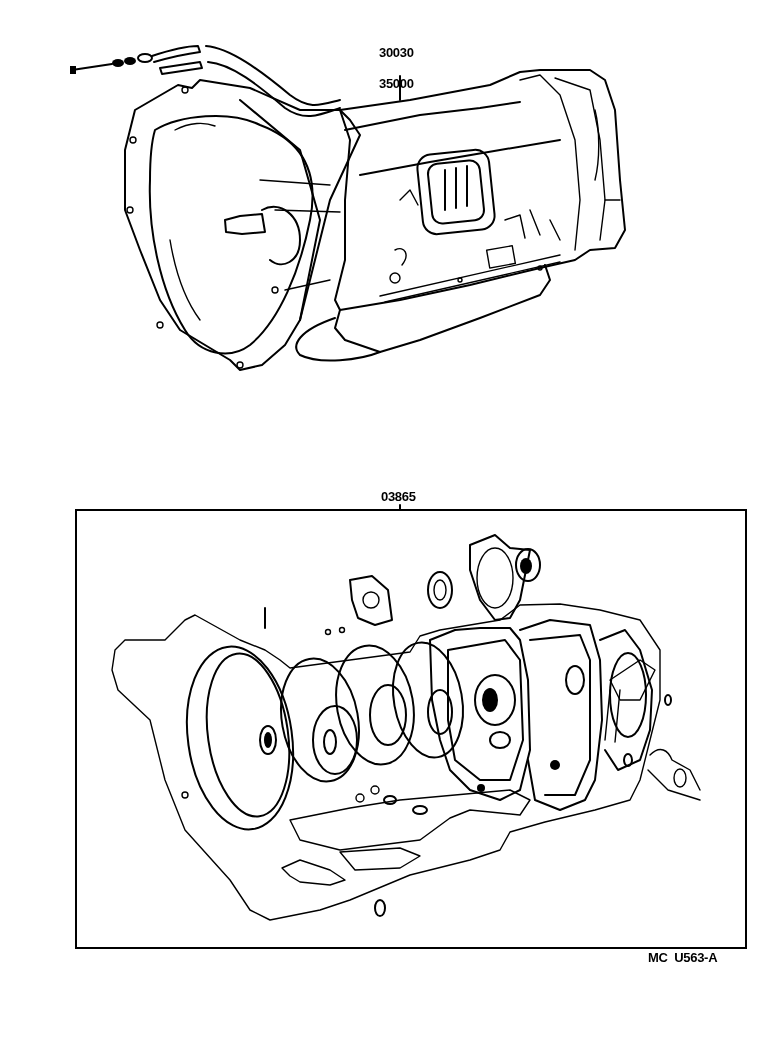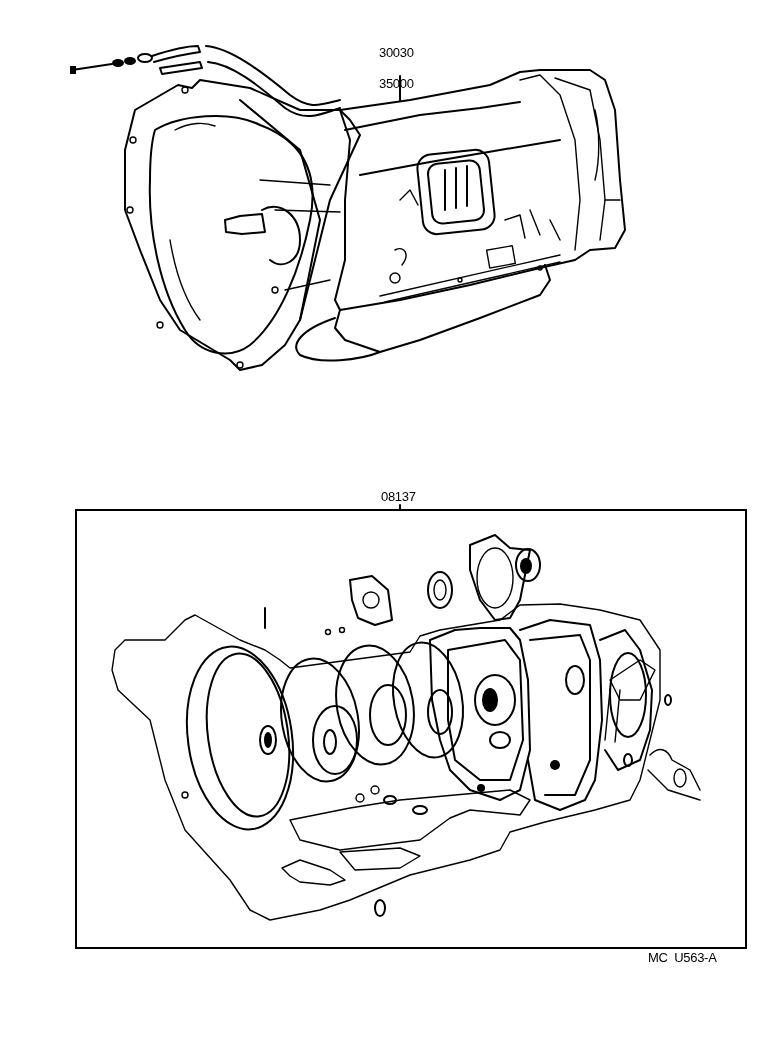--- a/index.html
+++ b/index.html
@@ -1,29 +1,29 @@
 <!DOCTYPE html>
 <html><head>
   <meta charset="utf-8">
   <style>
     html, body { margin:0; padding:0; background:#ffffff; }
     body { width:760px; height:1050px; position:relative; overflow:hidden;
            font-family:"Liberation Sans", sans-serif; color:#000; }
-    .label { position:absolute; font-weight:normal; font-size:13px; line-height:13px; letter-spacing:-0.3px; }
+    .label { position:absolute; font-weight:bold; font-size:13px; line-height:13px; letter-spacing:-0.3px; }
     svg { position:absolute; left:0; top:0; }
     .ln { fill:none; stroke:#000; stroke-width:2; stroke-linejoin:round; stroke-linecap:round; }
     .ln1 { fill:none; stroke:#000; stroke-width:1.4; stroke-linejoin:round; stroke-linecap:round; }
     .blk { fill:#000; }
   </style>
 </head>
 <body>
 
 <div class="label" style="left:379px;top:46px;">30030</div>
 <div class="label" style="left:379px;top:52px;margin-top:25px;">35000</div>
-<div class="label" style="left:381px;top:490px;">08137</div>
+<div class="label" style="left:381px;top:490px;">03865</div>
 <div class="label" style="left:648px;top:951px;white-space:pre;">MC  U563-A</div>
 
 <svg width="760" height="1050" viewBox="0 0 760 1050">
 
   <g>
 
     <line class="ln" x1="400" y1="76" x2="400" y2="100"></line>
 
     <g>
       <path class="ln" d="M72 70 L112 64"></path>

